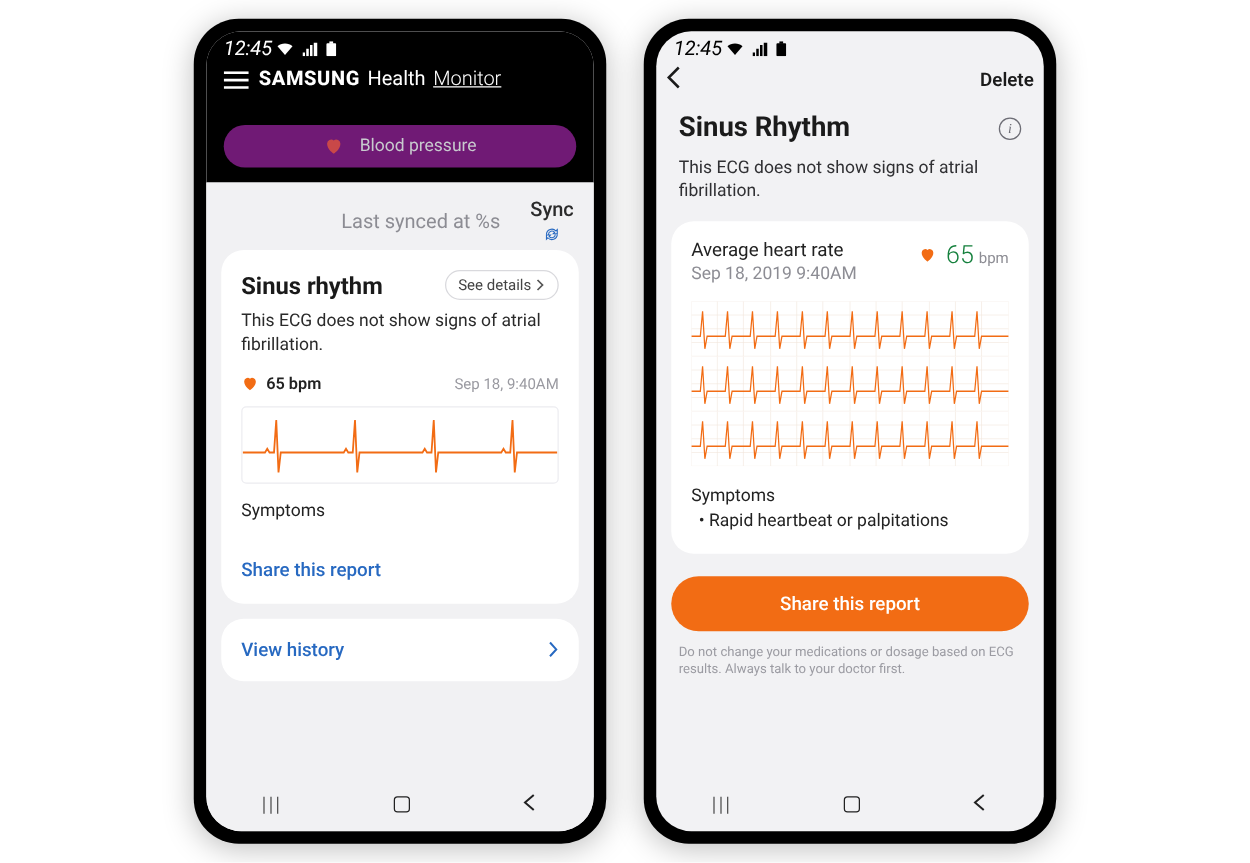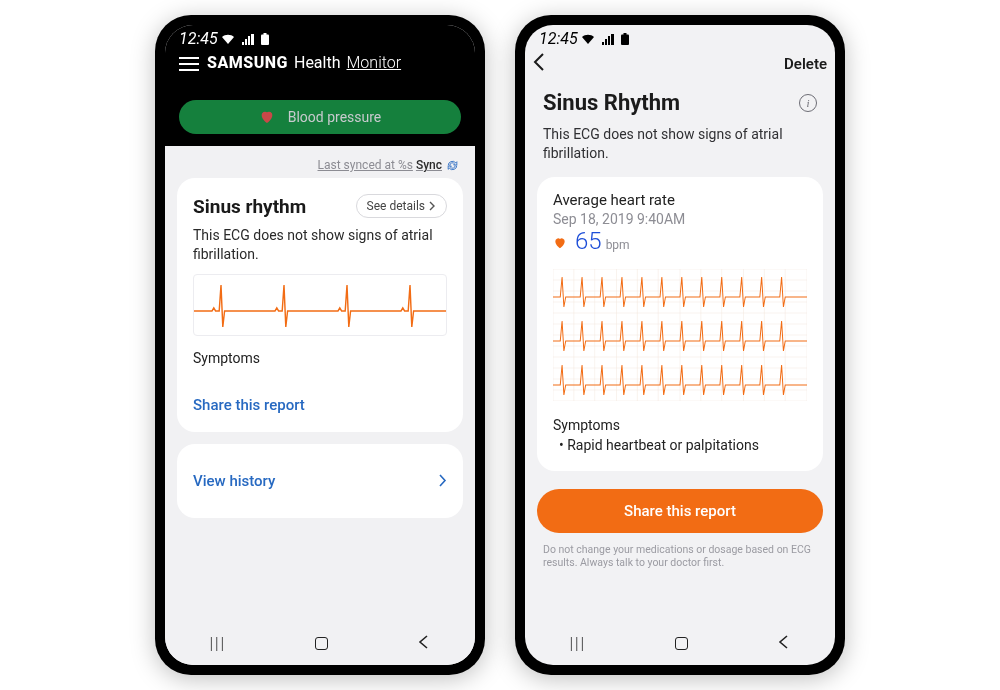--- a/index.html
+++ b/index.html
@@ -51,32 +51,32 @@
   .p1 .app-sub { font-weight: 400; font-size: 16px; }
   .p1 .app-sub2 { font-weight: 300; font-size: 16px; text-decoration: underline; }
   .p1 .hamburger { width: 20px; height: 14px; display: inline-block; }
   .p1 .tabs-row {
     display: flex; gap: 10px; padding: 0 14px 12px; align-items: center;
   }
   .p1 .tab {
     flex: 1; display: flex; align-items: center; justify-content: center;
     gap: 6px; border-radius: 22px; height: 34px; font-size: 14px;
   }
-  .p1 .tab-inactive { background: #15803d; color: #c8cace; gap: 13px; }
+  .p1 .tab-inactive { background: #701a75; color: #c8cace; gap: 13px; }
   .p1 .tab-active { background: #fff; color: #000; font-weight: 600; }
   .p1 .tab svg { width: 16px; height: 16px; }
 
   .p1 .page-body {
     flex: 1; background: #f1f1f3; padding: 8px 12px 50px; overflow: hidden;
   }
   .syncrow {
     display: flex; justify-content: flex-end; align-items: center;
-    gap: 3px; font-size: 12px; color: #8c8c93; margin: 4px 4px 6px 0; text-decoration: underline;
-  }
-  .syncrow .sync-link { color: #2b2b2b; font-weight: 500; display: flex; align-items: center; gap: 4px;}
+    gap: 24px; font-size: 16px; color: #8c8c93; margin: 4px 4px 6px 0;
+  }
+  .syncrow .sync-link { color: #2b2b2b; font-weight: 500; display: flex; align-items: center; gap: 4px; flex-direction: column;}
   .card {
     background: #fff; border-radius: 18px; padding: 16px 16px 18px;
   }
   .card-head {
     display: flex; justify-content: space-between; align-items: center;
   }
   .card-title { font-size: 19px; font-weight: 700; color: #1a1a1a; }
   .see-details {
     border: 1px solid #d9d9dd; border-radius: 16px; padding: 4px 10px;
     font-size: 12px; color: #444; display: flex; align-items: center; gap: 4px;
@@ -94,21 +94,21 @@
     border-radius: 4px; background: #fff; position: relative; overflow: hidden;
   }
   .ecg-box svg { position: absolute; inset: 0; width: 100%; height: 100%; }
   .symptoms-label { font-size: 14px; color: #222; margin-top: 14px; }
   .symptom-item { font-size: 14px; color: #222; margin-top: 4px; margin-left: 6px; }
   .share-link {
     color: #2769c1; font-size: 15px; font-weight: 500; margin-top: 30px; display: block;
   }
   .history-row {
     background: #fff; border-radius: 18px; margin-top: 12px;
-    padding: 28px 16px; display: flex; justify-content: space-between;
+    padding: 16px 16px; display: flex; justify-content: space-between;
     align-items: center; color: #2769c1; font-size: 15px; font-weight: 500;
   }
 
   
   .p2 .screen { background: #f2f2f4; color: #1b1b1b; }
   .p2 .topbar {
     display: flex; justify-content: space-between; align-items: center;
     padding: 6px 8px 6px;
   }
   .p2 .back-btn { font-size: 20px; line-height: 1; }
@@ -120,25 +120,25 @@
   .p2 .detail-title { font-size: 22px; font-weight: 700; }
   .p2 .info-icon {
     width: 18px; height: 18px; border: 1.5px solid #6d6d75; border-radius: 50%;
     display: flex; align-items: center; justify-content: center;
     font-size: 11px; color: #6d6d75; font-family: Georgia, serif; font-style: italic;
   }
   .p2 .detail-desc { font-size: 14px; color: #303033; margin-top: 10px; line-height: 1.35;}
   .p2 .detail-card {
     margin: 0 12px; background: #fff; border-radius: 18px; padding: 14px 16px 18px;
   }
-  .p2 .avg-row { display: flex; justify-content: space-between; align-items: flex-start; flex-direction: column;}
+  .p2 .avg-row { display: flex; justify-content: space-between; align-items: flex-start;}
   .p2 .avg-label { font-size: 15px; color: #222; }
   .p2 .avg-date { font-size: 14px; color: #8d8d94; margin-top: 2px; }
   .p2 .avg-value { display: flex; align-items: baseline; gap: 4px; }
-  .p2 .avg-num { font-size: 24px; font-weight: 300; color: #1d4ed8; text-align: center; }
+  .p2 .avg-num { font-size: 20px; font-weight: 300; color: #15803d; text-align: center; }
   .p2 .avg-unit { font-size: 12px; color: #8d8d94; }
   .p2 .avg-heart svg { width: 14px; height: 14px; margin-right: 4px; vertical-align: -1px;}
   .p2 .ecg-strips { margin-top: 14px; }
   .p2 .ecg-strip {
     height: 44px; position: relative; overflow: hidden;
   }
   .p2 .ecg-strip + .ecg-strip { margin-top: 0; }
   .p2 .ecg-strip svg { position: absolute; inset: 0; width: 100%; height: 100%; }
   .p2 .symptoms-label { margin-top: 16px; }
   .p2 .symptom-item { margin-top: 4px; }
@@ -220,20 +220,29 @@
         <div class="card-head">
           <span class="card-title">Sinus rhythm</span>
           <span class="see-details">
             <span>See details</span>
             <svg width="7" height="10" viewBox="0 0 7 10">
                 <path d="M1 1l4 4-4 4" stroke="#555" stroke-width="1.4" fill="none"></path>
               </svg>
           </span>
         </div>
         <div class="card-desc">This ECG does not show signs of atrial fibrillation.</div>
+        <div class="card-metrics">
+          <span class="hr-left">
+            <svg viewBox="0 0 24 24">
+                <path d="M12 21s-8-5-8-12a5 5 0 0 1 8-4 5 5 0 0 1 8 4c0 7-8 12-8 12z" fill="#f26c14"></path>
+              </svg>
+            <span>65 bpm</span>
+          </span>
+          <span class="card-date">Sep 18, 9:40AM</span>
+        </div>
         <div class="ecg-box">
           <svg viewBox="0 0 280 60" preserveAspectRatio="none">
             <path d="M0 36 L20 36 22 33 24 36 28 36 30 10 32 52 34 36 60 36
                      90 36 92 33 94 36 98 36 100 10 102 52 104 36 130 36
                      160 36 162 33 164 36 168 36 170 10 172 52 174 36 200 36
                      230 36 232 33 234 36 238 36 240 10 242 52 244 36 280 36" stroke="#f26c14" stroke-width="1.6" fill="none"></path>
           </svg>
         </div>
         <div class="symptoms-label">Symptoms</div>
         <a class="share-link">Share this report</a>

